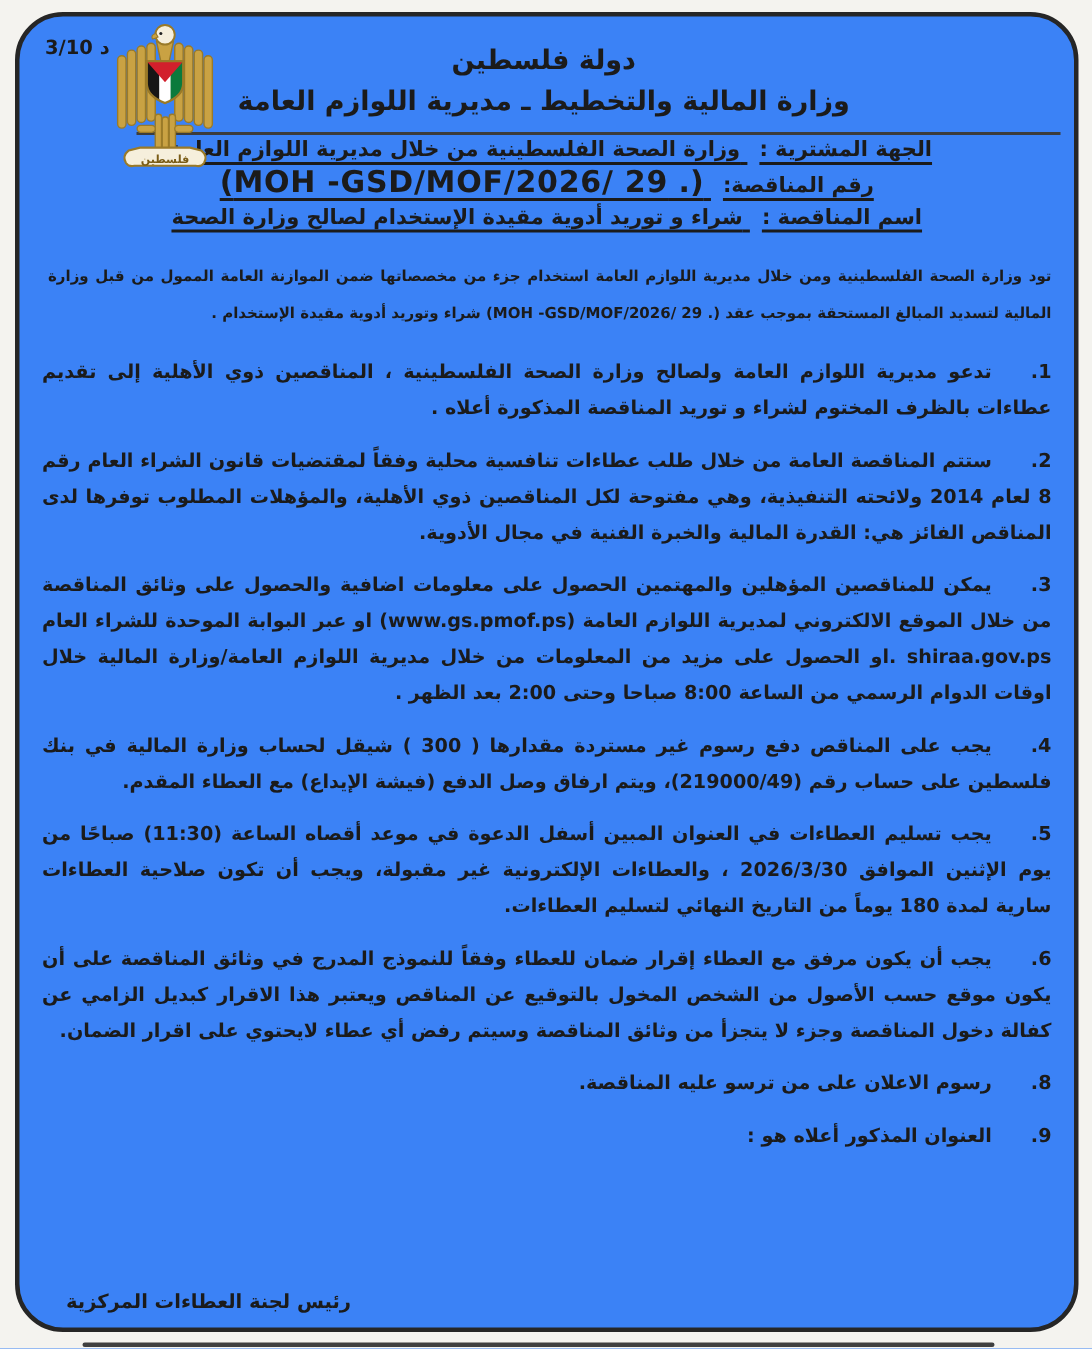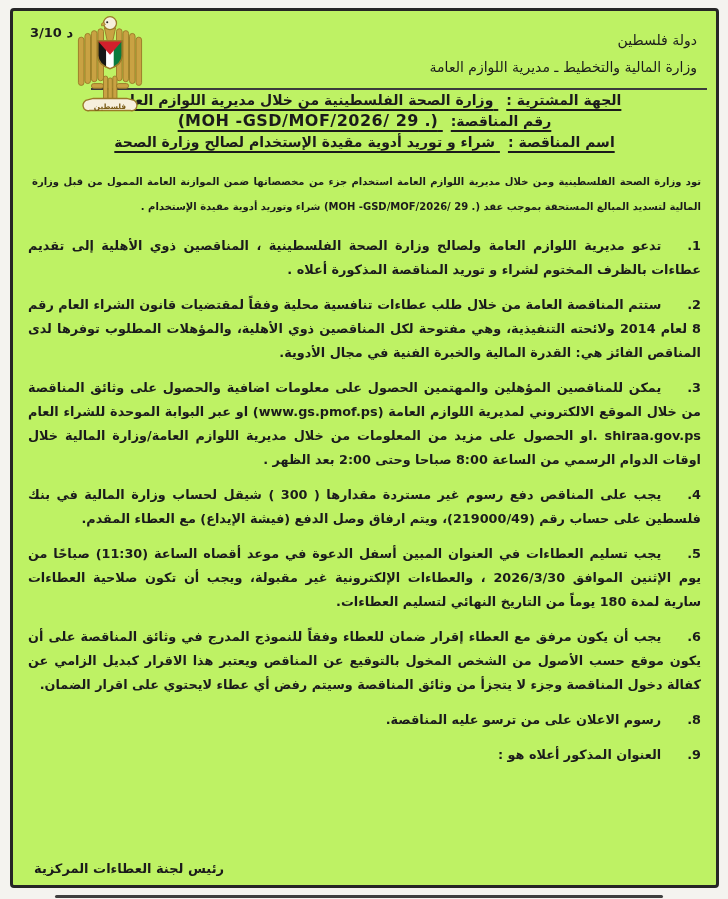--- a/index.html
+++ b/index.html
@@ -7,41 +7,41 @@
   body {
     position:relative;
     background:#f4f3ef;
     font-family:"DejaVu Sans", sans-serif;
     color:#1b1b1b;
     overflow:hidden;
   }
   .page {
     position:absolute;
     left:10px; top:8px; right:9px; bottom:11px;
-    background:#bef264;
+    background:#3b82f6;
     border:3px solid #262626;
-    border-radius:4px;
+    border-radius:32px;
     padding:0 15px;
     overflow:hidden;
   }
   .corner-note {
     position:absolute; left:17px; top:14px;
     font-size:13px; font-weight:bold;
     direction:ltr;
   }
   .emblem {
     position:absolute; left:50px; top:2px;
     width:94px; height:104px;
     z-index:2;
   }
   .letterhead {
     margin:16px 4px 0 0;
-    text-align:right;
-    font-weight:normal;
-    font-size:14px;
+    text-align:center;
+    font-weight:bold;
+    font-size:18px;
     line-height:27px;
   }
   .divider {
     height:0;
     border-top:2px solid #3c3c3c;
     margin:7px -6px 0 63px;
     position:relative; z-index:1;
   }
   .doc-title {
     text-align:center;
@@ -55,21 +55,21 @@
     font-size:14px;
     line-height:20px;
   }
   .tender-head .row {
     text-decoration:underline;
     text-decoration-thickness:2px;
     text-underline-offset:4px;
     margin-bottom:1px;
   }
   .tender-head .lbl { padding-left:8px;margin-top:40px; }
-  .tnum-val { font-size:16px; letter-spacing:0.5px; }
+  .tnum-val { font-size:20px; letter-spacing:0.5px; }
   .intro {
     margin:17px 0 0 4px;
     font-weight:bold;
     font-size:10px;
     line-height:25px;
     text-align:justify;
   }
   .items { margin-top:15px; }
   .item {
     font-weight:bold;
@@ -77,21 +77,21 @@
     line-height:24px;
     text-align:justify;
     margin-bottom:11px;
   }
   .item .num {
     display:inline-block;
     margin-left:26px;
   }
   .signature {
     position:absolute;
-    left:21px; bottom:9px;
+    left:31px; bottom:9px;
     font-weight:bold;
     font-size:13px;
   }
   .bottom-shadow {
     position:absolute;
     left:55px; bottom:1px;
     width:608px; height:3px;
     background:#3f3f3f;
     border-radius:2px;
   }

